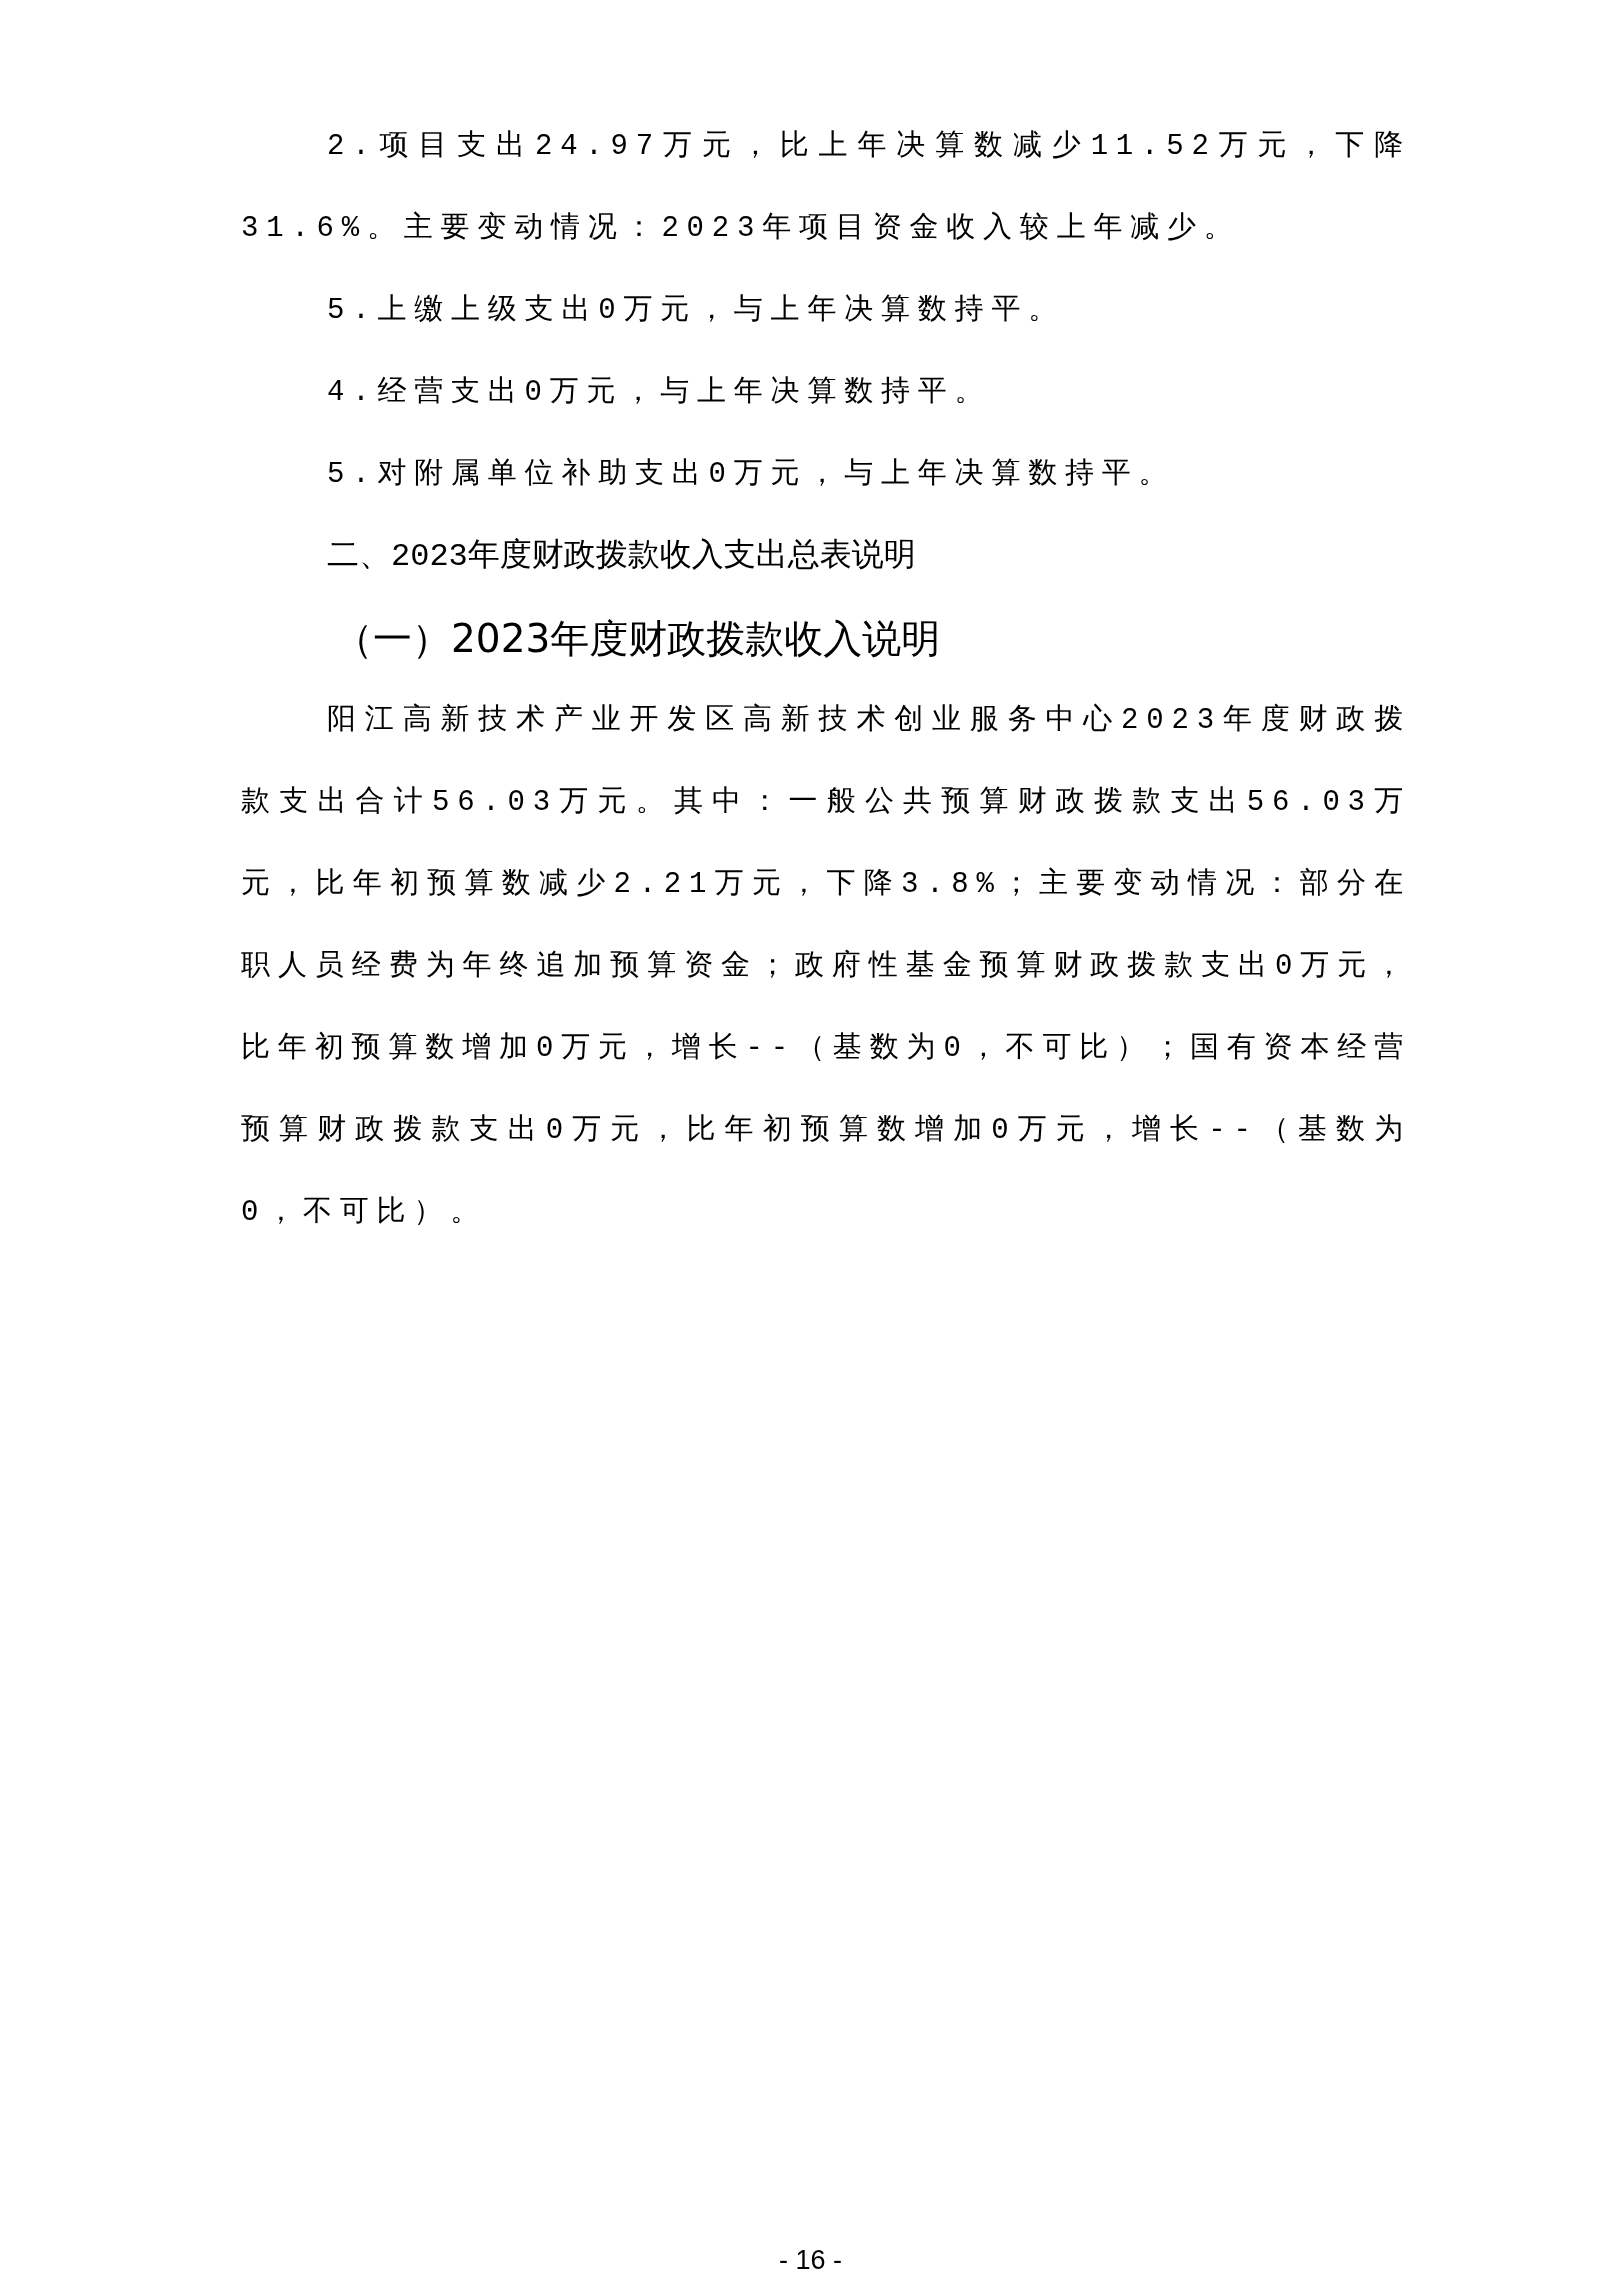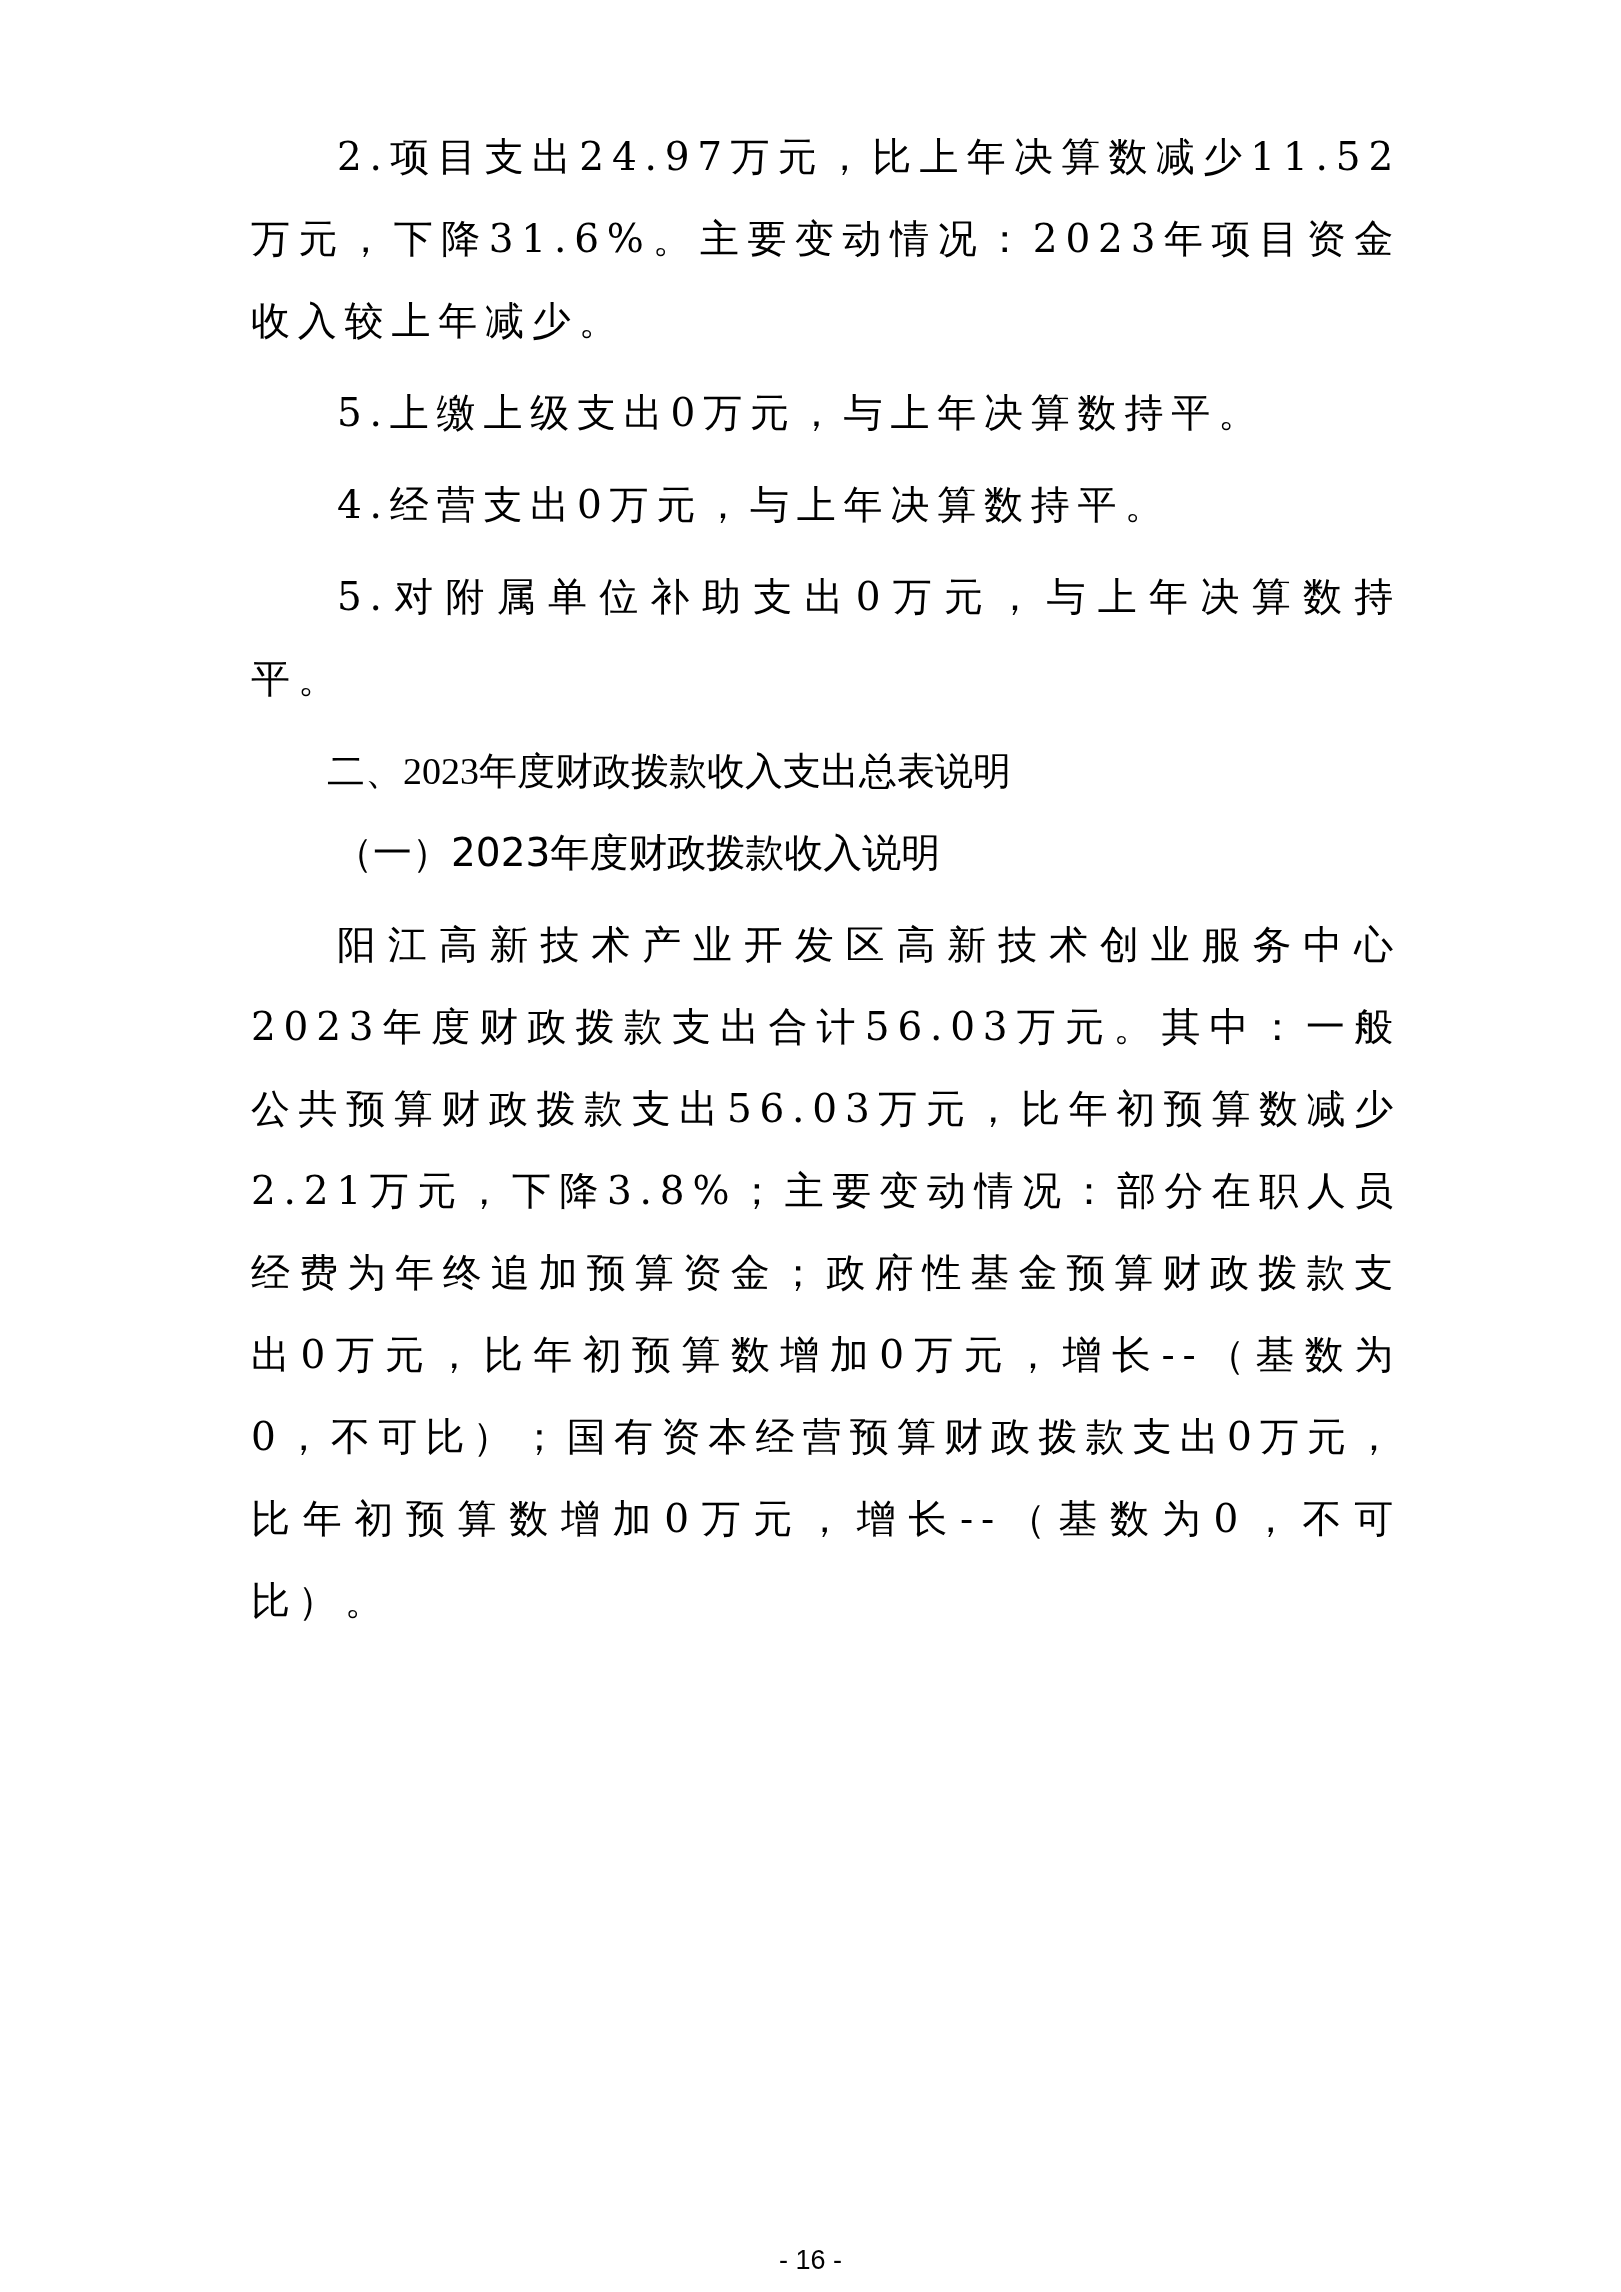--- a/index.html
+++ b/index.html
@@ -15,33 +15,34 @@
     color: #000000;
     font-family: "DejaVu Serif", "Liberation Serif", serif;
   }
   .page {
     position: absolute;
     left: 241px;
     top: 106px;
     width: 1170px;
   }
   .p {
-    font-size: 39px;
+    font-size: 29px;
     line-height: 82px;
     letter-spacing: 7.8px;
     text-align: justify;
     text-align-last: left;
-    margin: 10px;
+    margin: 0;
+    font-family: Liberation Mono, monospace;
   }
   .indent {
     text-indent: 86px;
   }
   .h1 {
-    font-family: Liberation Serif, serif;
-    font-size: 38px;
+    font-family: Liberation Mono, monospace;
+    font-size: 32px;
     line-height: 82px;
     font-weight: normal;
     margin: 0;
     padding-left: 86px;
     letter-spacing: 0px;
   }
   .h2 {
     font-family: "DejaVu Sans", "Liberation Sans", sans-serif;
     font-size: 39px;
     line-height: 82px;

